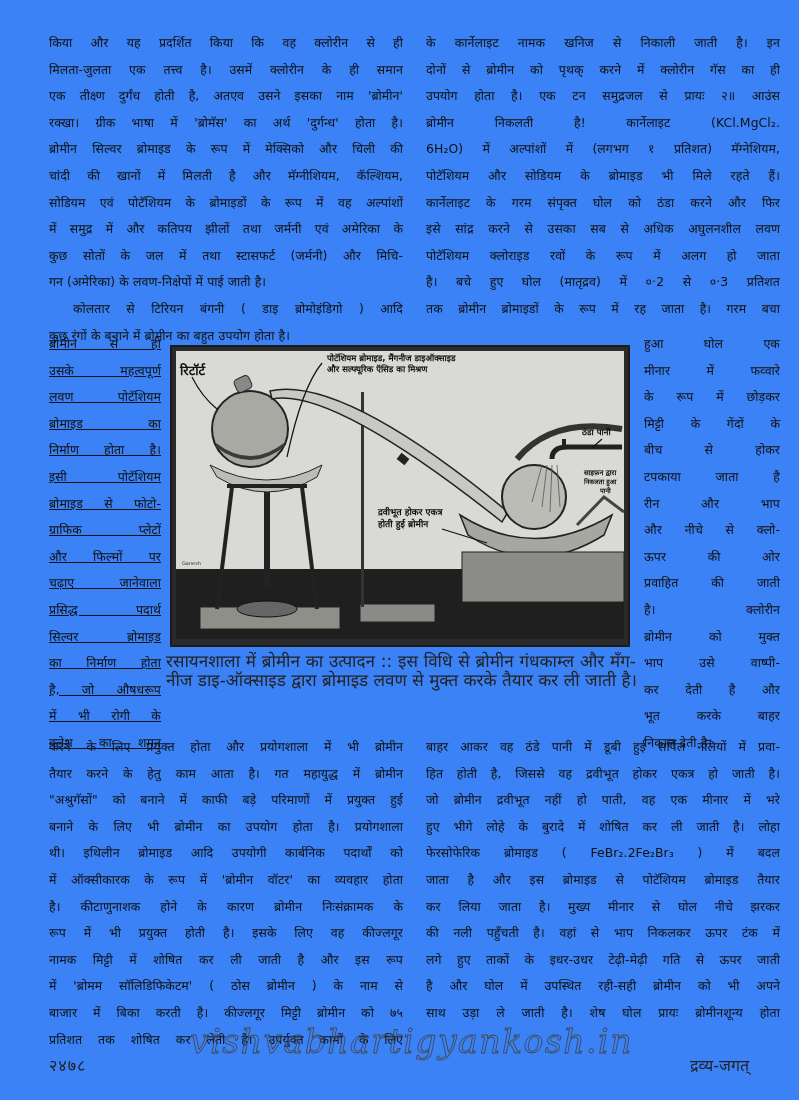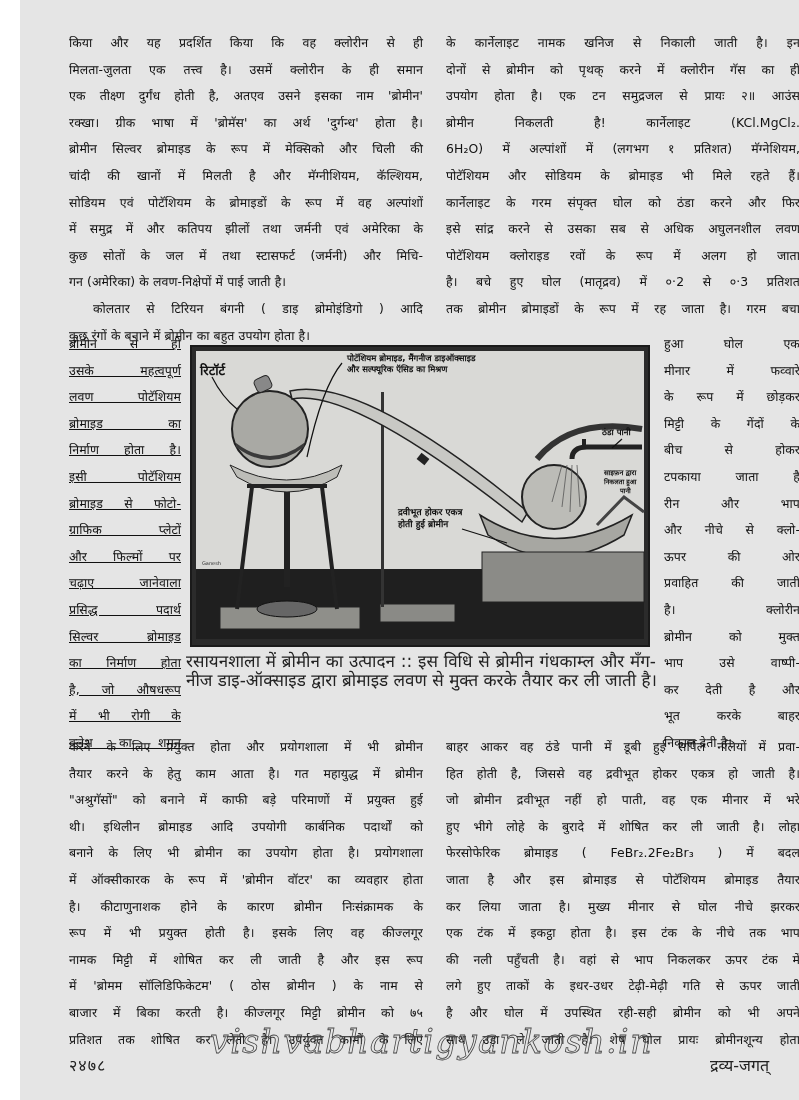--- a/index.html
+++ b/index.html
@@ -1,18 +1,18 @@
 <!DOCTYPE html>
 <html><head>
 <meta charset="utf-8">
 <style>
   html, body { margin: 0; padding: 0; background: #ffffff; }
   body { width: 799px; height: 1100px; position: relative; overflow: hidden;
          font-family: "DejaVu Sans", sans-serif; color: #111; }
-  .page { position: absolute; inset: 0; background: #e5e5e5; margin-left: 20px; }
+  .page { position: absolute; inset: 0; background: #3b82f6; }
   .col { position: absolute; font-size: 12.4px; line-height: 26.6px; text-align: justify; letter-spacing: 0.1px; }
   .col p { margin: 0; }
   .line { display: block; white-space: nowrap; text-align-last: justify; text-align: justify; }
   .line.last { text-align-last: left; }
   #left-top { left: 49px; top: 30px; width: 354px; }
   #right-top { left: 426px; top: 30px; width: 354px; }
   #left-narrow { left: 49px; top: 331px; width: 112px; text-decoration: underline; }
   #right-narrow { left: 644px; top: 331px; width: 136px; }
   #left-bottom { left: 49px; top: 734px; width: 354px; }
   #right-bottom { left: 426px; top: 734px; width: 354px; }
@@ -171,40 +171,39 @@
 
   <div class="caption">
     <span class="line">रसायनशाला में ब्रोमीन का उत्पादन :: इस विधि से ब्रोमीन गंधकाम्ल और मॅंग-</span>
     <span class="line">नीज डाइ-ऑक्साइड द्वारा ब्रोमाइड लवण से मुक्त करके तैयार कर ली जाती है।</span>
   </div>
 
   <div class="col" id="left-bottom">
     <span class="line">करने के लिए प्रयुक्त होता और प्रयोगशाला में भी ब्रोमीन</span>
     <span class="line">तैयार करने के हेतु काम आता है। गत महायुद्ध में ब्रोमीन</span>
     <span class="line">"अश्रुगॅसों" को बनाने में काफी बड़े परिमाणों में प्रयुक्त हुई</span>
+    <span class="line">बनाने के लिए भी ब्रोमीन का उपयोग होता है। प्रयोगशाला</span>
     <span class="line">थी। इथिलीन ब्रोमाइड आदि उपयोगी कार्बनिक पदार्थों को</span>
-    <span class="line">बनाने के लिए भी ब्रोमीन का उपयोग होता है। प्रयोगशाला</span>
     <span class="line">में ऑक्सीकारक के रूप में 'ब्रोमीन वॉटर' का व्यवहार होता</span>
     <span class="line">है। कीटाणुनाशक होने के कारण ब्रोमीन निःसंक्रामक के</span>
     <span class="line">रूप में भी प्रयुक्त होती है। इसके लिए वह कीज्लगूर</span>
     <span class="line">नामक मिट्टी में शोषित कर ली जाती है और इस रूप</span>
     <span class="line">में 'ब्रोमम सॉलिडिफिकेटम' ( ठोस ब्रोमीन ) के नाम से</span>
     <span class="line">बाजार में बिका करती है। कीज्लगूर मिट्टी ब्रोमीन को ७५</span>
     <span class="line">प्रतिशत तक शोषित कर लेती है। उपर्युक्त कामों के लिए</span>
   </div>
 
   <div class="col" id="right-bottom">
     <span class="line">बाहर आकर वह ठंडे पानी में डूबी हुई सर्पिल नलियों में प्रवा-</span>
     <span class="line">हित होती है, जिससे वह द्रवीभूत होकर एकत्र हो जाती है।</span>
     <span class="line">जो ब्रोमीन द्रवीभूत नहीं हो पाती, वह एक मीनार में भरे</span>
     <span class="line">हुए भीगे लोहे के बुरादे में शोषित कर ली जाती है। लोहा</span>
     <span class="line">फेरसोफेरिक ब्रोमाइड ( FeBr₂.2Fe₂Br₃ ) में बदल</span>
     <span class="line">जाता है और इस ब्रोमाइड से पोटॅशियम ब्रोमाइड तैयार</span>
     <span class="line">कर लिया जाता है। मुख्य मीनार से घोल नीचे झरकर</span>
-    <span class="line">एक टंक में इकट्ठा होता है। इस टंक के नीचे तक भाप</span>
     <span class="line">की नली पहुँचती है। वहां से भाप निकलकर ऊपर टंक में</span>
     <span class="line">लगे हुए ताकों के इधर-उधर टेढ़ी-मेढ़ी गति से ऊपर जाती</span>
     <span class="line">है और घोल में उपस्थित रही-सही ब्रोमीन को भी अपने</span>
     <span class="line">साथ उड़ा ले जाती है। शेष घोल प्रायः ब्रोमीनशून्य होता</span>
   </div>
 
   <div class="watermark">vishvabhartigyankosh.in</div>
   <div class="folio" id="page-number">२४७८</div>
   <div class="folio" id="running-title">द्रव्य-जगत्</div>
 </div>

